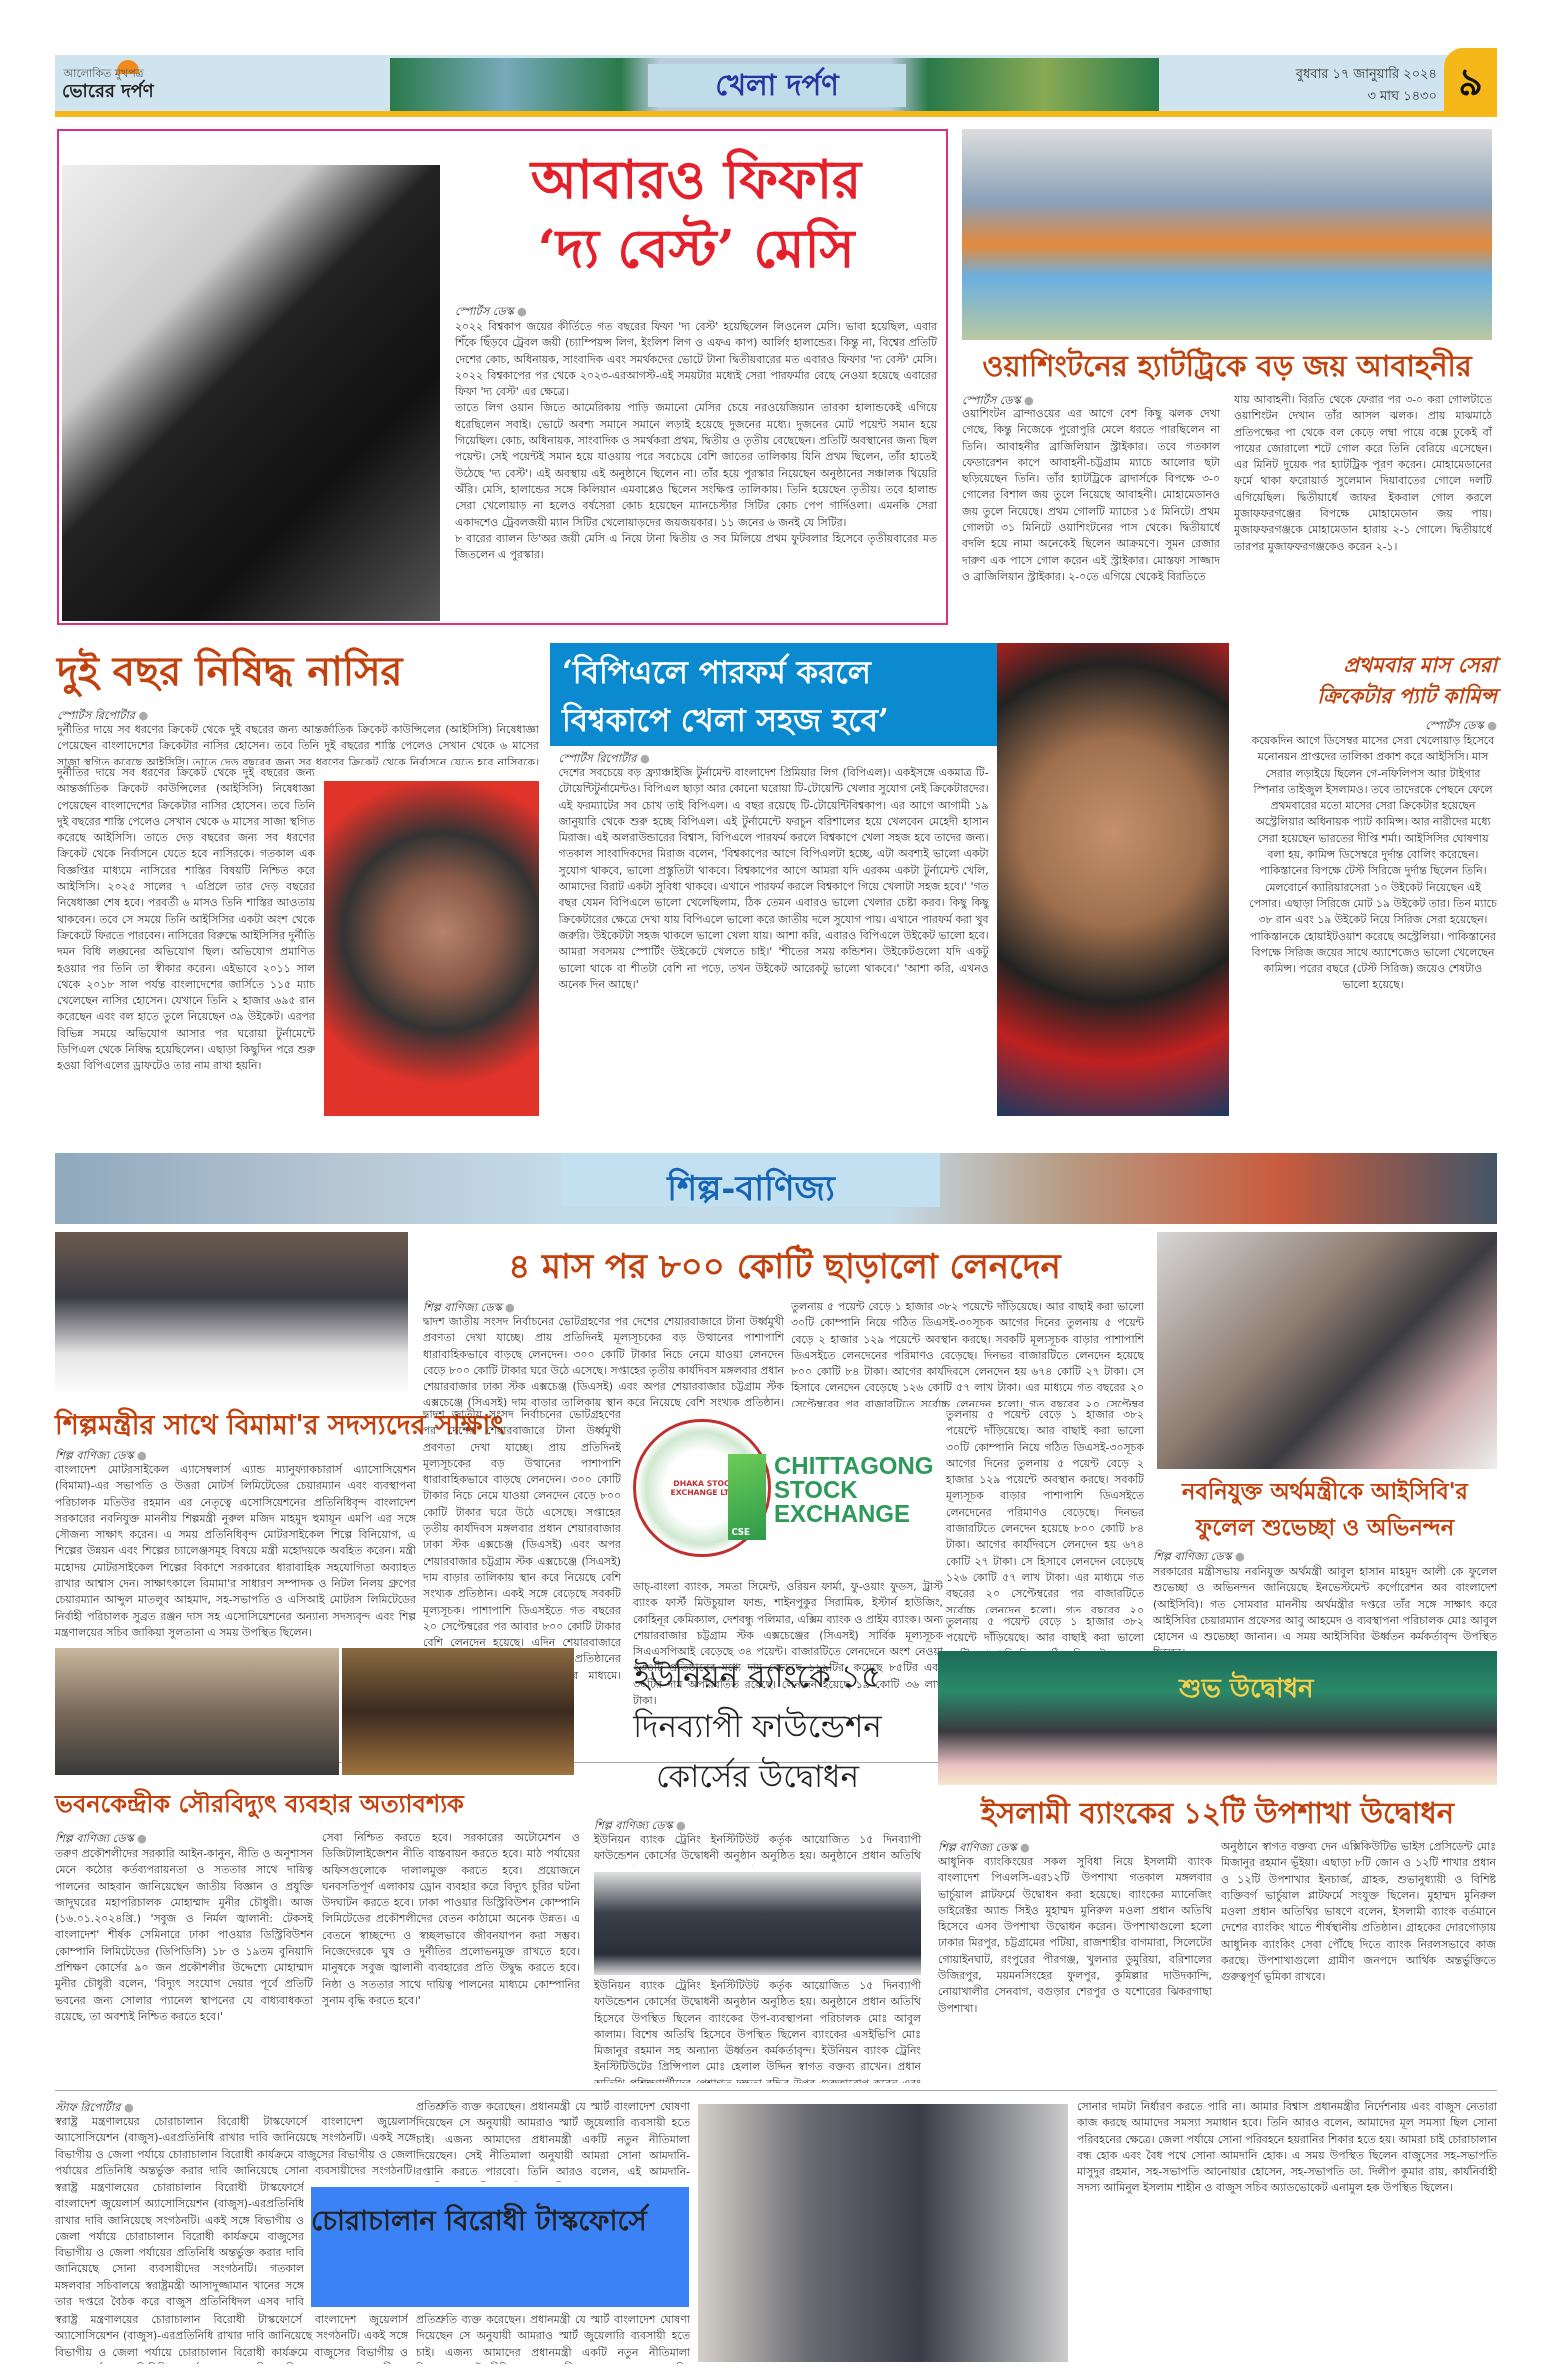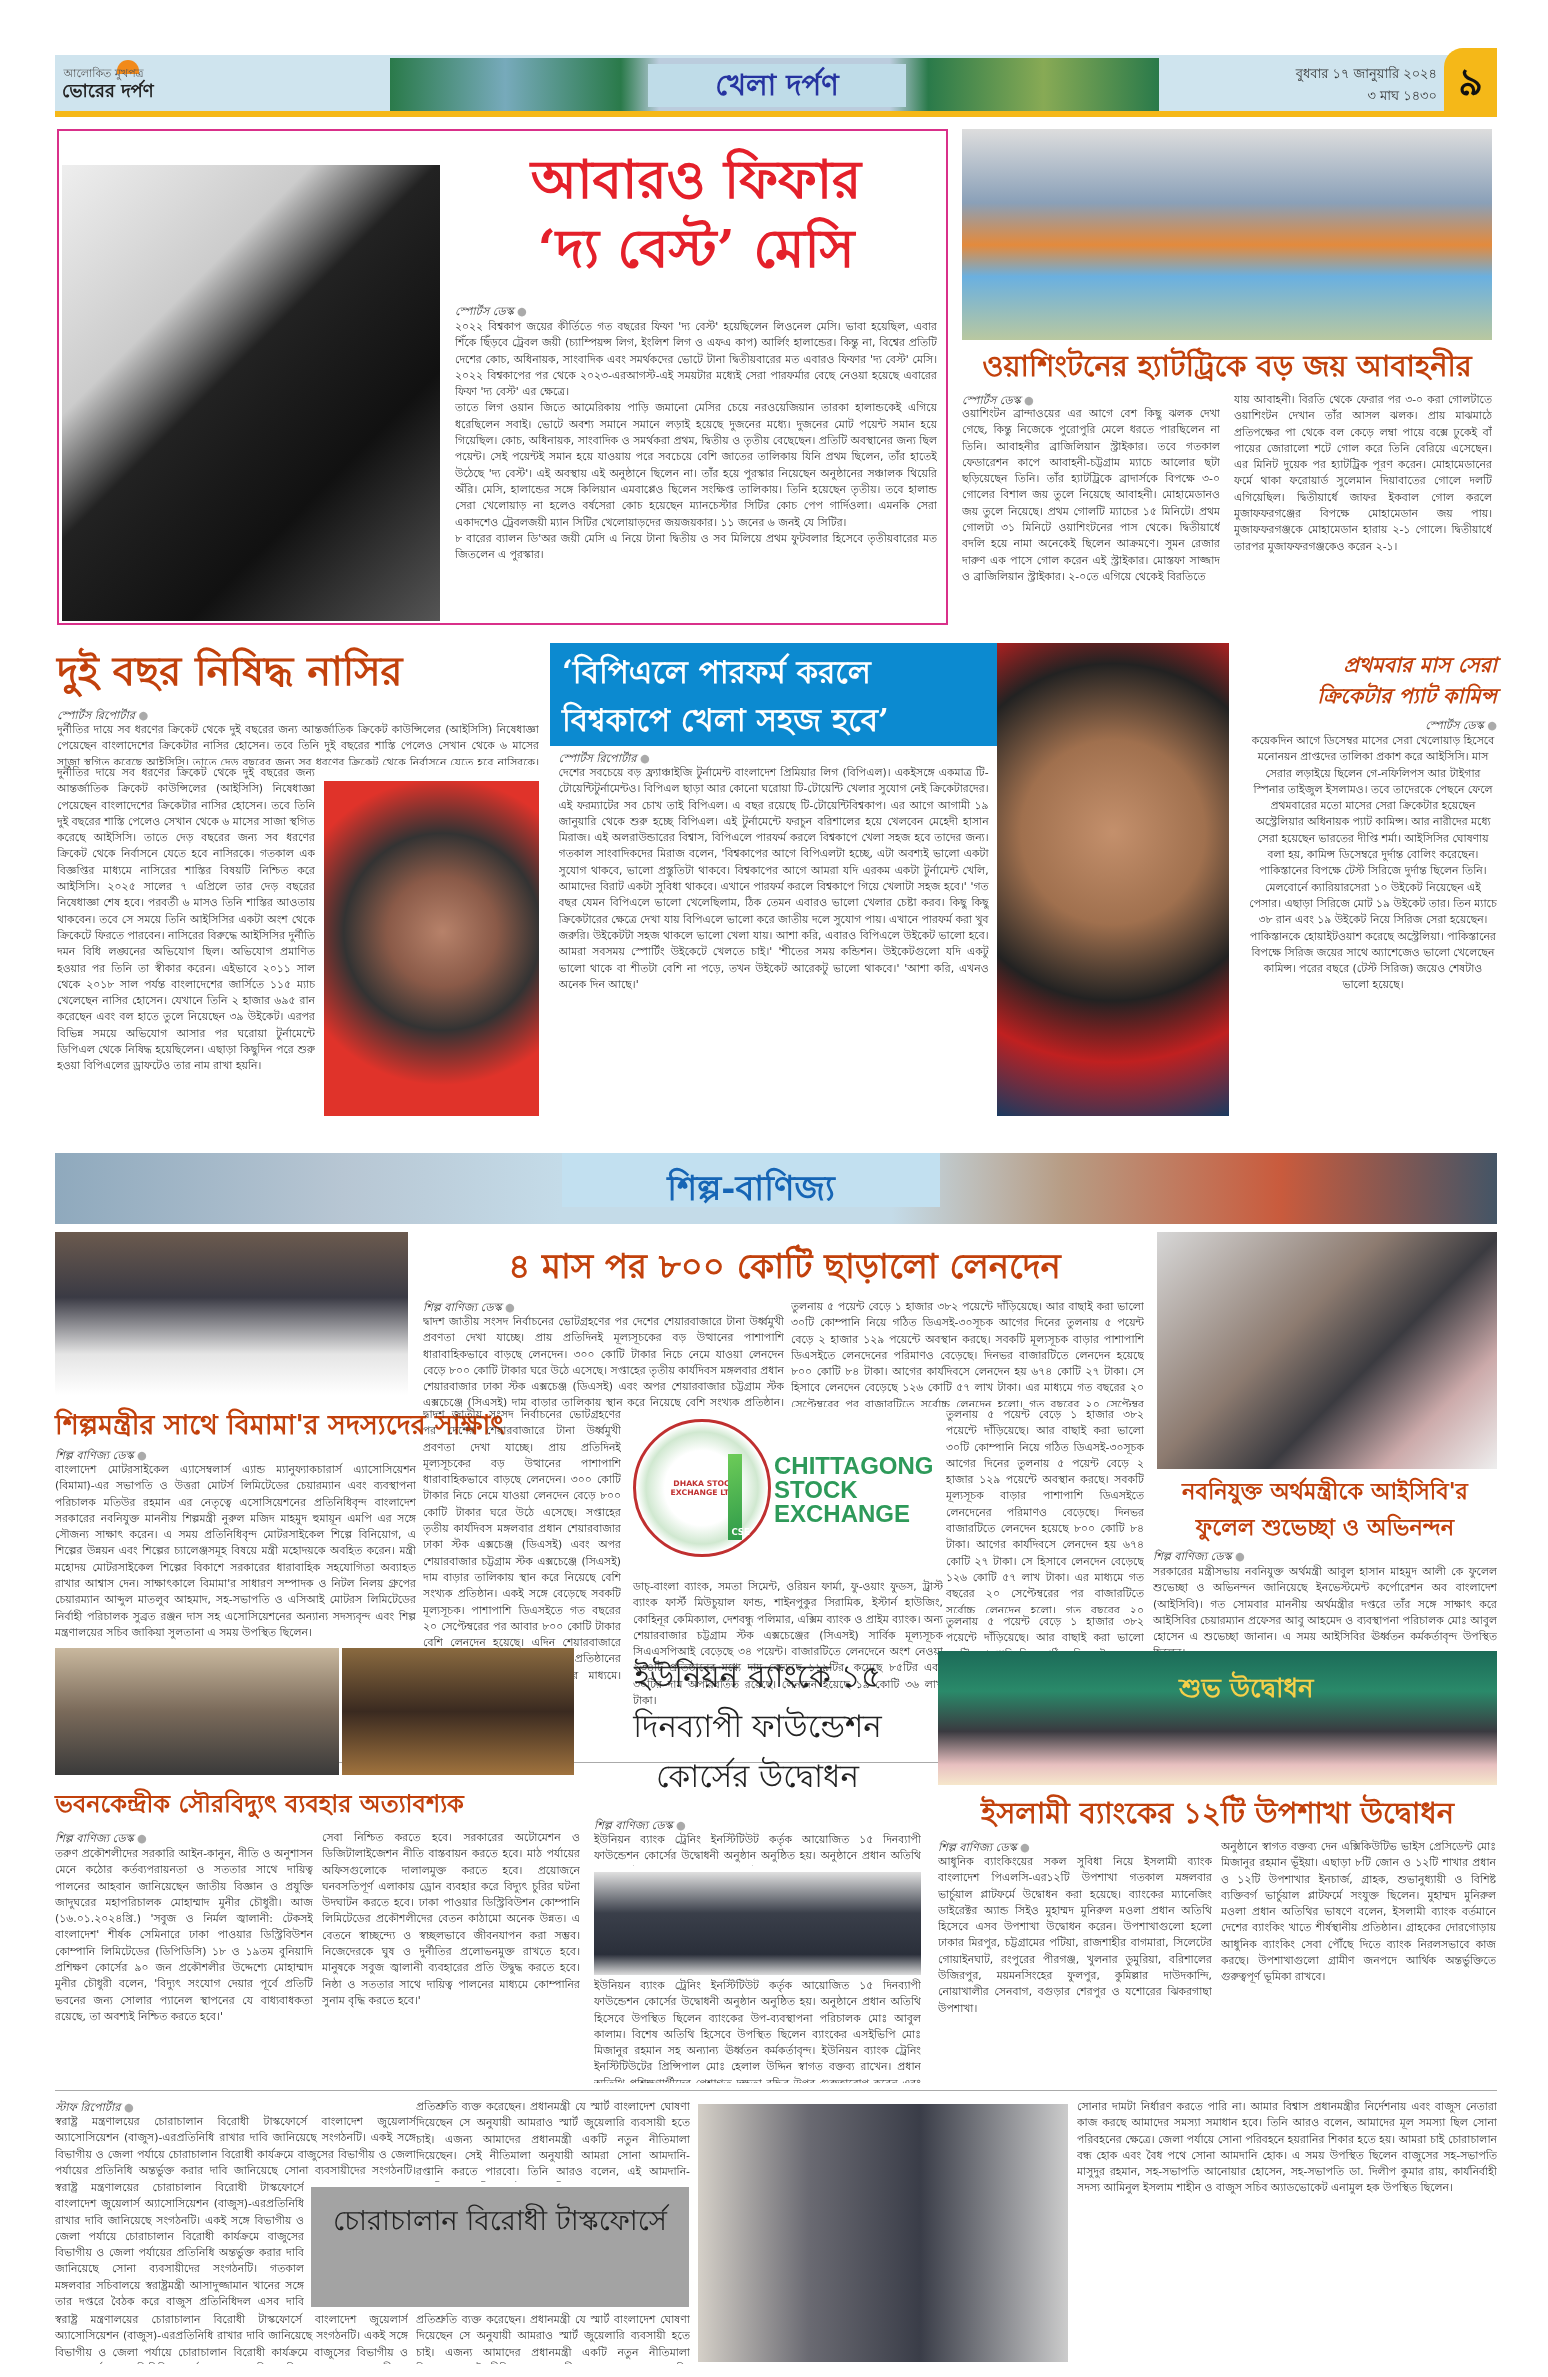--- a/index.html
+++ b/index.html
@@ -31,21 +31,21 @@
 .p-meet{background:linear-gradient(180deg,#6b5a4e 0%,#3a3a44 40%,#e5e5e5 75%,#fff)}
 .p-icb{background:linear-gradient(135deg,#d7d7d7,#8d7b70 40%,#3b3b40 60%,#caa 80%,#eee)}
 .p-seminar{background:linear-gradient(180deg,#c9b89e,#7a6a5a 50%,#3a3a3a)}
 .p-speaker{background:linear-gradient(180deg,#8a6a40,#3a2a20 50%,#a0733e)}
 .p-union{background:linear-gradient(180deg,#e0e0e0,#3a3f4a 40%,#2a2f3a 80%,#ddd)}
 .p-islami{background:linear-gradient(180deg,#1c6b58 0%,#2a8a6a 30%,#3a3a40 60%,#e8c0c0 85%,#f6e7cc)}
 .p-bajus{background:linear-gradient(90deg,#d5d0c8,#6a6a72 30%,#3a3d48 60%,#ccc)}
 .dse-logo{border-radius:50%;border:3.4px solid #c03030;background:radial-gradient(circle,#fff 40%,#d0e8d0 60%,#fff 70%)}
 .cse-box{background:linear-gradient(160deg,#6dcc58,#2e9a4a);}
 .cse-text{color:#2e9a5a;font-weight:bold;font-family:"Liberation Sans",sans-serif;line-height:24px}
-.grey-head{background:#a3a3a3;color:#222;font-weight:normal;text-align:center}
+.grey-head{background:#3b82f6;color:#222;font-weight:bold;text-align:left}
 .rule{background:#aaa}
 </style>
 </head>
 <body>
 
 <div class="abs masthead">
   <div class="abs sun"></div>
   <div class="abs logo-small">আলোকিত মুখপত্র</div>
   <div class="abs logo">ভোরের দর্পণ</div>
   <div class="abs banner">
@@ -117,21 +117,21 @@
 <div class="abs body" style="left:55px;top:1462px;width:361px;height:289px;overflow:hidden">বাংলাদেশ মোটরসাইকেল এ্যাসেম্বলার্স এ্যান্ড ম্যানুফ্যাকচারার্স এ্যাসোসিয়েশন (বিমামা)-এর সভাপতি ও উত্তরা মোটর্স লিমিটেডের চেয়ারম্যান এবং ব্যবস্থাপনা পরিচালক মতিউর রহমান এর নেতৃত্বে এসোসিয়েশনের প্রতিনিধিবৃন্দ বাংলাদেশ সরকারের নবনিযুক্ত মাননীয় শিল্পমন্ত্রী নুরুল মজিদ মাহমুদ হুমায়ূন এমপি এর সঙ্গে সৌজন্য সাক্ষাৎ করেন। এ সময় প্রতিনিধিবৃন্দ মোটরসাইকেল শিল্পে বিনিয়োগ, এ শিল্পের উন্নয়ন এবং শিল্পের চ্যালেঞ্জসমূহ বিষয়ে মন্ত্রী মহোদয়কে অবহিত করেন। মন্ত্রী মহোদয় মোটরসাইকেল শিল্পের বিকাশে সরকারের ধারাবাহিক সহযোগিতা অব্যাহত রাখার আশ্বাস দেন। সাক্ষাৎকালে বিমামা'র সাধারণ সম্পাদক ও নিটল নিলয় গ্রুপের চেয়ারম্যান আব্দুল মাতলুব আহমাদ, সহ-সভাপতি ও এসিআই মোটরস লিমিটেডের নির্বাহী পরিচালক সুব্রত রঞ্জন দাস সহ এসোসিয়েশনের অন্যান্য সদস্যবৃন্দ এবং শিল্প মন্ত্রণালয়ের সচিব জাকিয়া সুলতানা এ সময় উপস্থিত ছিলেন।</div>
 
 <div class="abs h-dark" style="left:423px;top:1240px;width:723px;font-size:34px;line-height:53px;text-align:center">৪ মাস পর ৮০০ কোটি ছাড়ালো লেনদেন</div>
 <div class="abs byline" style="left:423px;top:1299px">শিল্প বাণিজ্য ডেস্ক</div>
 <div class="abs body" style="left:423px;top:1314px;width:361px;height:93px;overflow:hidden">দ্বাদশ জাতীয় সংসদ নির্বাচনের ভোটগ্রহণের পর দেশের শেয়ারবাজারে টানা উর্ধ্বমুখী প্রবণতা দেখা যাচ্ছে। প্রায় প্রতিদিনই মূল্যসূচকের বড় উত্থানের পাশাপাশি ধারাবাহিকভাবে বাড়ছে লেনদেন। ৩০০ কোটি টাকার নিচে নেমে যাওয়া লেনদেন বেড়ে ৮০০ কোটি টাকার ঘরে উঠে এসেছে। সপ্তাহের তৃতীয় কার্যদিবস মঙ্গলবার প্রধান শেয়ারবাজার ঢাকা স্টক এক্সচেঞ্জ (ডিএসই) এবং অপর শেয়ারবাজার চট্টগ্রাম স্টক এক্সচেঞ্জে (সিএসই) দাম বাড়ার তালিকায় স্থান করে নিয়েছে বেশি সংখ্যক প্রতিষ্ঠান। একই সঙ্গে বেড়েছে সবকটি মূল্যসূচক। পাশাপাশি ডিএসইতে গত বছরের ২০ সেপ্টেম্বরের পর আবার ৮০০ কোটি টাকার বেশি লেনদেন হয়েছে। এদিন শেয়ারবাজারে লেনদেন শুরু হয় বেশিরভাগ প্রতিষ্ঠানের শেয়ার ও ইউনিটের দাম বাড়ার মাধ্যমে। লেনদেনের শুরু থেকে শেষ পর্যন্ত</div>
 <div class="abs body" style="left:423px;top:1407px;width:198px;height:344px;overflow:hidden">দ্বাদশ জাতীয় সংসদ নির্বাচনের ভোটগ্রহণের পর দেশের শেয়ারবাজারে টানা উর্ধ্বমুখী প্রবণতা দেখা যাচ্ছে। প্রায় প্রতিদিনই মূল্যসূচকের বড় উত্থানের পাশাপাশি ধারাবাহিকভাবে বাড়ছে লেনদেন। ৩০০ কোটি টাকার নিচে নেমে যাওয়া লেনদেন বেড়ে ৮০০ কোটি টাকার ঘরে উঠে এসেছে। সপ্তাহের তৃতীয় কার্যদিবস মঙ্গলবার প্রধান শেয়ারবাজার ঢাকা স্টক এক্সচেঞ্জ (ডিএসই) এবং অপর শেয়ারবাজার চট্টগ্রাম স্টক এক্সচেঞ্জে (সিএসই) দাম বাড়ার তালিকায় স্থান করে নিয়েছে বেশি সংখ্যক প্রতিষ্ঠান। একই সঙ্গে বেড়েছে সবকটি মূল্যসূচক। পাশাপাশি ডিএসইতে গত বছরের ২০ সেপ্টেম্বরের পর আবার ৮০০ কোটি টাকার বেশি লেনদেন হয়েছে। এদিন শেয়ারবাজারে লেনদেন শুরু হয় বেশিরভাগ প্রতিষ্ঠানের শেয়ার ও ইউনিটের দাম বাড়ার মাধ্যমে। লেনদেনের শুরু থেকে শেষ পর্যন্ত</div>
 <div class="abs body" style="left:791px;top:1299px;width:353px;height:108px;overflow:hidden">তুলনায় ৫ পয়েন্ট বেড়ে ১ হাজার ৩৮২ পয়েন্টে দাঁড়িয়েছে। আর বাছাই করা ভালো ৩০টি কোম্পানি নিয়ে গঠিত ডিএসই-৩০সূচক আগের দিনের তুলনায় ৫ পয়েন্ট বেড়ে ২ হাজার ১২৯ পয়েন্টে অবস্থান করছে। সবকটি মূল্যসূচক বাড়ার পাশাপাশি ডিএসইতে লেনদেনের পরিমাণও বেড়েছে। দিনভর বাজারটিতে লেনদেন হয়েছে ৮০০ কোটি ৮৪ টাকা। আগের কার্যদিবসে লেনদেন হয় ৬৭৪ কোটি ২৭ টাকা। সে হিসাবে লেনদেন বেড়েছে ১২৬ কোটি ৫৭ লাখ টাকা। এর মাধ্যমে গত বছরের ২০ সেপ্টেম্বরের পর বাজারটিতে সর্বোচ্চ লেনদেন হলো। গত বছরের ২০ সেপ্টেম্বর লেনদেন হয় ৮৫৫ কোটি ৪৭ লাখ টাকা। এরপর ডিএসইতে আর একদিনে ৮০০ কোটি টাকার লেনদেন হয়নি। এই লেনদেন বাড়াতে সবচেয়ে বড় ভূমিকা রেখেছে ওরিয়ন ইনফিউশনের শেয়ার। দিনভর কোম্পানিটির ৪৪ কোটি ৯৯ টাকার শেয়ার লেনদেন হয়েছে। দ্বিতীয় স্থানে থাকা সি পার্ল বিচ রিসোর্টের ৩৮ কোটি ৩৬ লাখ টাকার শেয়ার লেনদেন হয়েছে।</div>
 <div class="abs dse-logo" style="left:633px;top:1419px;width:138px;height:138px">
   <div class="abs" style="left:17px;top:57px;width:103px;font-size:7.7px;font-weight:bold;color:#c03030;text-align:center">DHAKA STOCK EXCHANGE LTD.</div>
 </div>
-<div class="abs cse-box" style="left:728px;top:1454px;width:14px;height:86px">
+<div class="abs cse-box" style="left:728px;top:1454px;width:38px;height:86px">
   <div class="abs" style="left:3.4px;bottom:3.4px;font-size:8.6px;color:#fff;font-weight:bold">CSE</div>
 </div>
 <div class="abs cse-text" style="left:774px;top:1454px;font-size:24px">
   <div>CHITTAGONG</div>
   <div>STOCK</div>
   <div>EXCHANGE</div>
 </div>
 <div class="abs body" style="left:946px;top:1407px;width:198px;height:206px;overflow:hidden">তুলনায় ৫ পয়েন্ট বেড়ে ১ হাজার ৩৮২ পয়েন্টে দাঁড়িয়েছে। আর বাছাই করা ভালো ৩০টি কোম্পানি নিয়ে গঠিত ডিএসই-৩০সূচক আগের দিনের তুলনায় ৫ পয়েন্ট বেড়ে ২ হাজার ১২৯ পয়েন্টে অবস্থান করছে। সবকটি মূল্যসূচক বাড়ার পাশাপাশি ডিএসইতে লেনদেনের পরিমাণও বেড়েছে। দিনভর বাজারটিতে লেনদেন হয়েছে ৮০০ কোটি ৮৪ টাকা। আগের কার্যদিবসে লেনদেন হয় ৬৭৪ কোটি ২৭ টাকা। সে হিসাবে লেনদেন বেড়েছে ১২৬ কোটি ৫৭ লাখ টাকা। এর মাধ্যমে গত বছরের ২০ সেপ্টেম্বরের পর বাজারটিতে সর্বোচ্চ লেনদেন হলো। গত বছরের ২০ সেপ্টেম্বর লেনদেন হয় ৮৫৫ কোটি ৪৭ লাখ টাকা। এরপর ডিএসইতে আর একদিনে ৮০০ কোটি টাকার লেনদেন হয়নি। এই লেনদেন বাড়াতে সবচেয়ে বড় ভূমিকা রেখেছে ওরিয়ন ইনফিউশনের শেয়ার। দিনভর কোম্পানিটির ৪৪ কোটি ৯৯ টাকার শেয়ার লেনদেন হয়েছে। দ্বিতীয় স্থানে থাকা সি পার্ল বিচ রিসোর্টের ৩৮ কোটি ৩৬ লাখ টাকার শেয়ার লেনদেন হয়েছে।</div>
 <div class="abs body" style="left:633px;top:1579px;width:310px;height:172px;overflow:hidden">ডাচ্-বাংলা ব্যাংক, সমতা সিমেন্ট, ওরিয়ন ফার্মা, ফু-ওয়াং ফুডস, ট্রাস্ট ব্যাংক ফার্স্ট মিউচুয়াল ফান্ড, শাইনপুকুর সিরামিক, ইস্টার্ন হাউজিং, কোহিনূর কেমিক্যাল, দেশবন্ধু পলিমার, এক্সিম ব্যাংক ও প্রাইম ব্যাংক। অন্য শেয়ারবাজার চট্টগ্রাম স্টক এক্সচেঞ্জের (সিএসই) সার্বিক মূল্যসূচক সিএএসপিআই বেড়েছে ৩৪ পয়েন্ট। বাজারটিতে লেনদেনে অংশ নেওয়া ২৩৪টি প্রতিষ্ঠানের মধ্যে দাম বেড়েছে ১১৯টির, কমেছে ৮৫টির এবং ৩০টির দাম অপরিবর্তিত রয়েছে। লেনদেন হয়েছে ১৯ কোটি ৩৬ লাখ টাকা।</div>
 <div class="abs body" style="left:946px;top:1614px;width:198px;height:138px;overflow:hidden">তুলনায় ৫ পয়েন্ট বেড়ে ১ হাজার ৩৮২ পয়েন্টে দাঁড়িয়েছে। আর বাছাই করা ভালো ৩০টি কোম্পানি নিয়ে গঠিত ডিএসই-৩০সূচক আগের দিনের তুলনায় ৫ পয়েন্ট বেড়ে ২ হাজার ১২৯ পয়েন্টে অবস্থান করছে। সবকটি মূল্যসূচক বাড়ার পাশাপাশি ডিএসইতে লেনদেনের পরিমাণও বেড়েছে। দিনভর বাজারটিতে লেনদেন হয়েছে ৮০০ কোটি ৮৪ টাকা। আগের কার্যদিবসে লেনদেন হয় ৬৭৪ কোটি ২৭ টাকা। সে হিসাবে লেনদেন বেড়েছে ১২৬ কোটি ৫৭ লাখ টাকা। এর মাধ্যমে গত বছরের ২০ সেপ্টেম্বরের পর বাজারটিতে সর্বোচ্চ লেনদেন হলো। গত বছরের ২০ সেপ্টেম্বর লেনদেন হয় ৮৫৫ কোটি ৪৭ লাখ টাকা। এরপর ডিএসইতে আর একদিনে ৮০০ কোটি টাকার লেনদেন হয়নি। এই লেনদেন বাড়াতে সবচেয়ে বড় ভূমিকা রেখেছে ওরিয়ন ইনফিউশনের শেয়ার। দিনভর কোম্পানিটির ৪৪ কোটি ৯৯ টাকার শেয়ার লেনদেন হয়েছে। দ্বিতীয় স্থানে থাকা সি পার্ল বিচ রিসোর্টের ৩৮ কোটি ৩৬ লাখ টাকার শেয়ার লেনদেন হয়েছে।</div>

